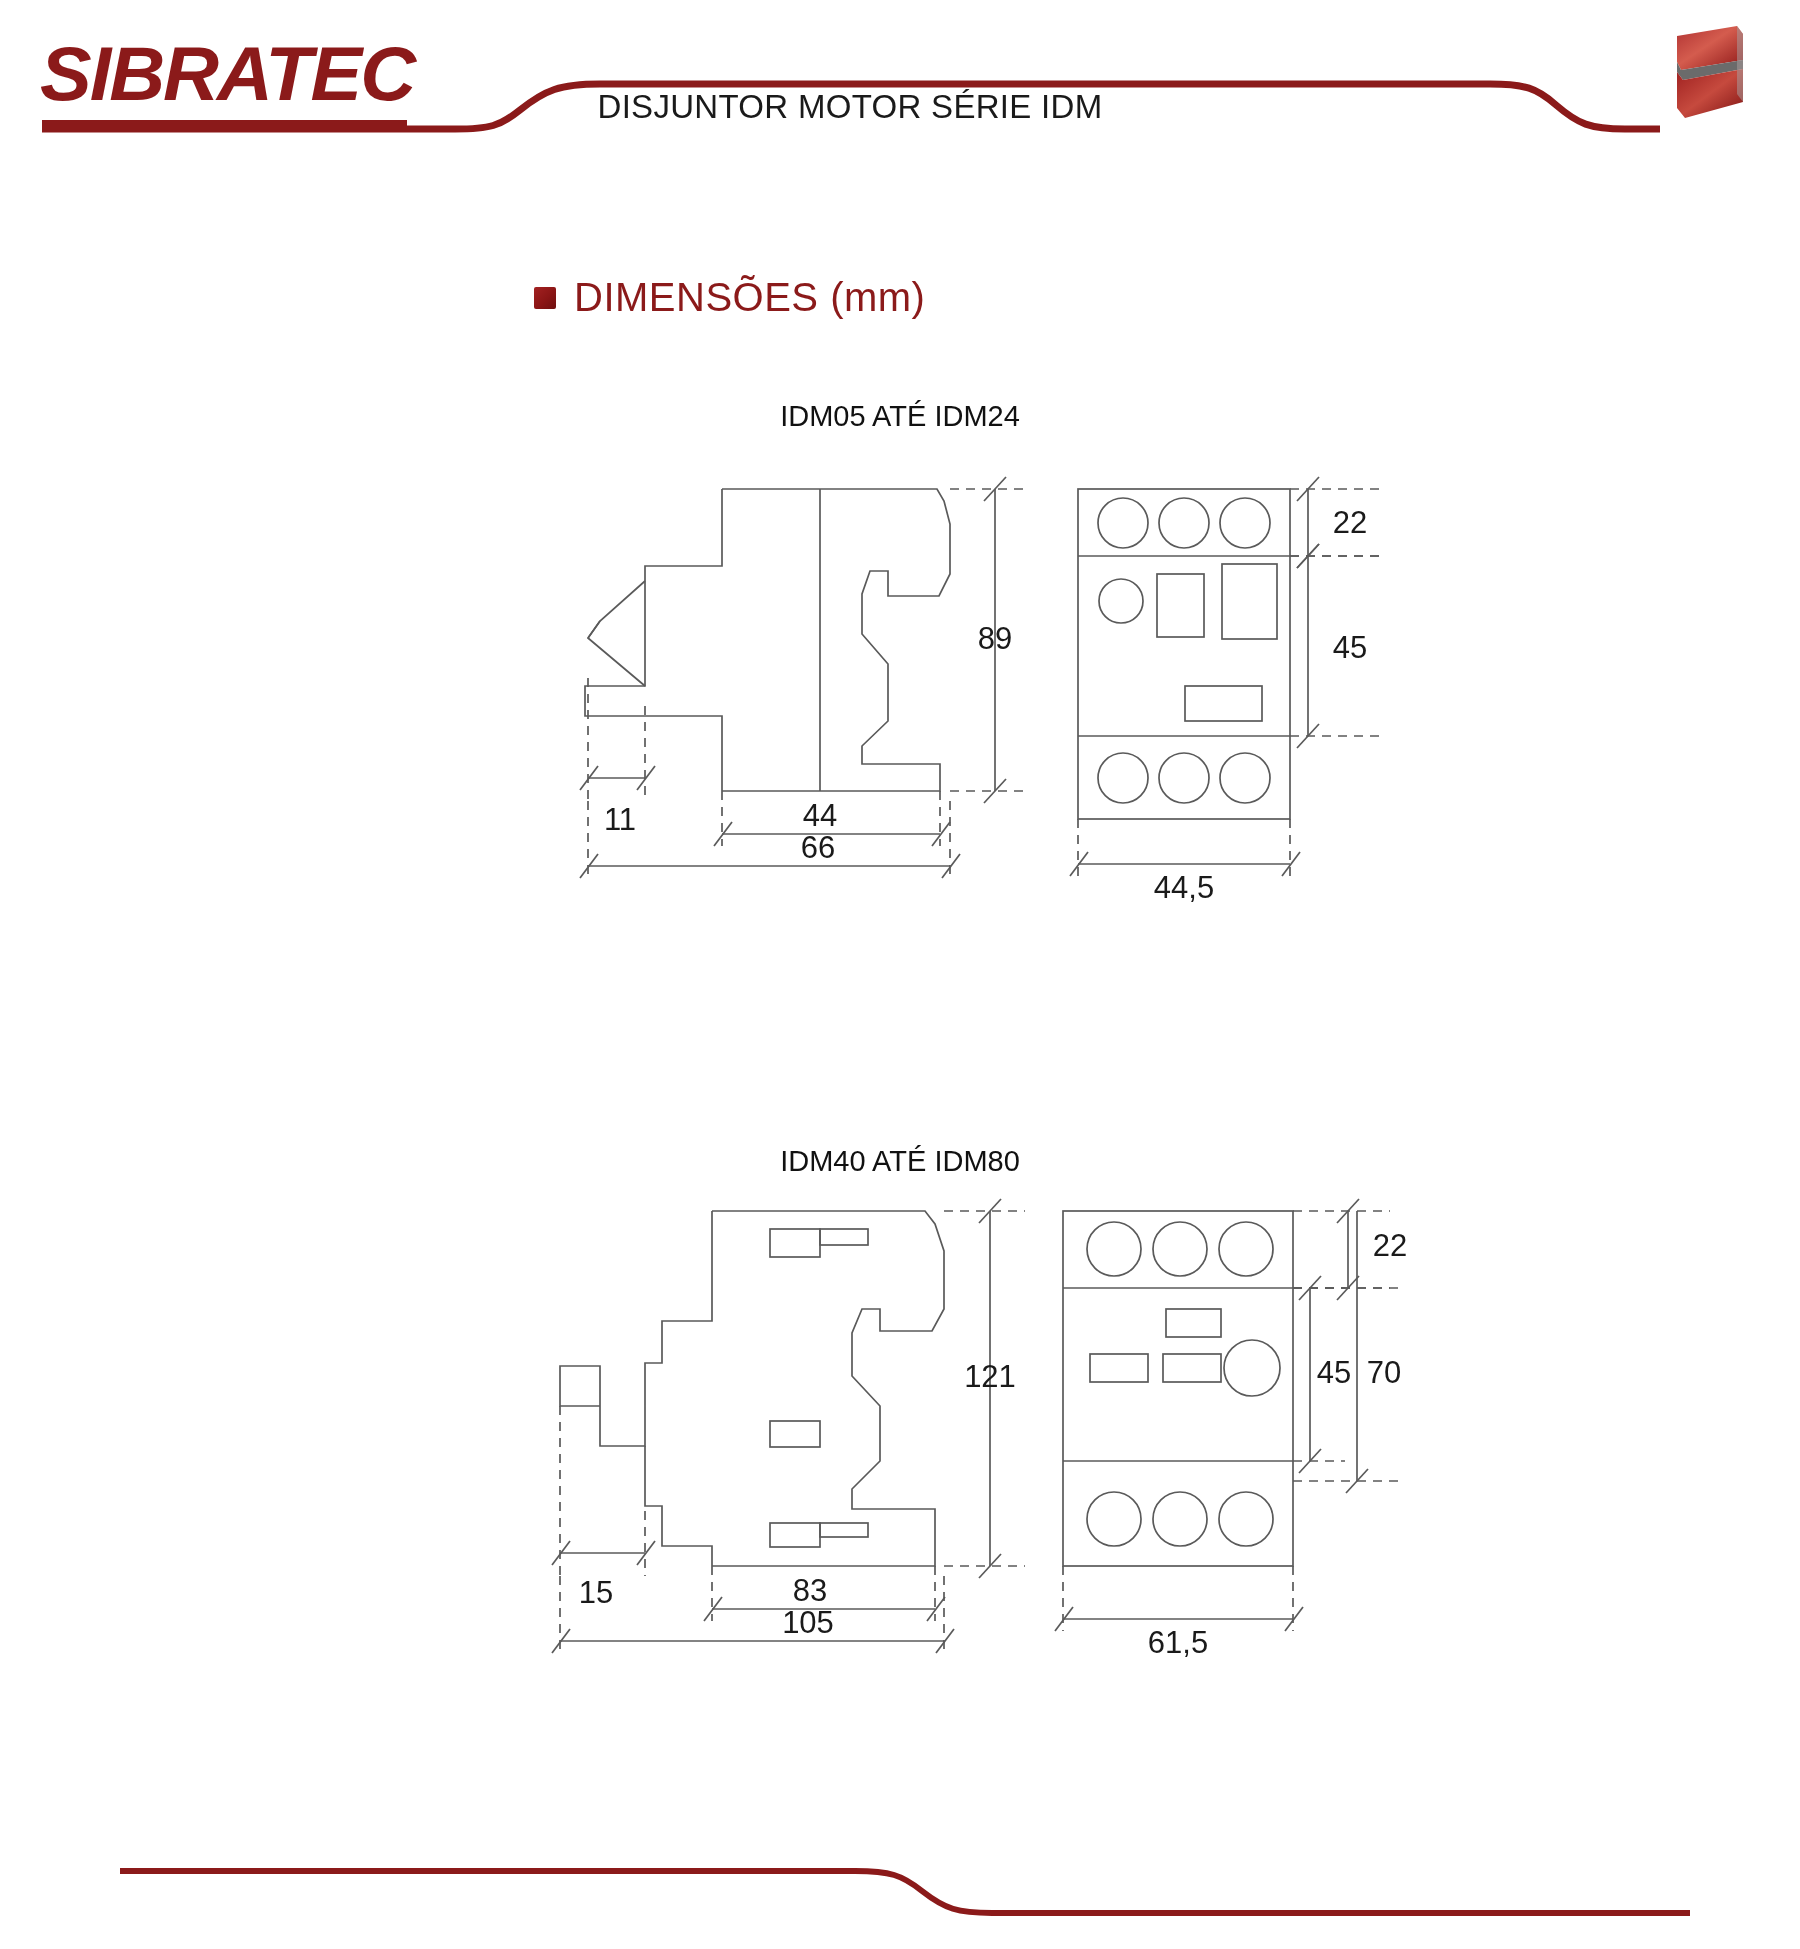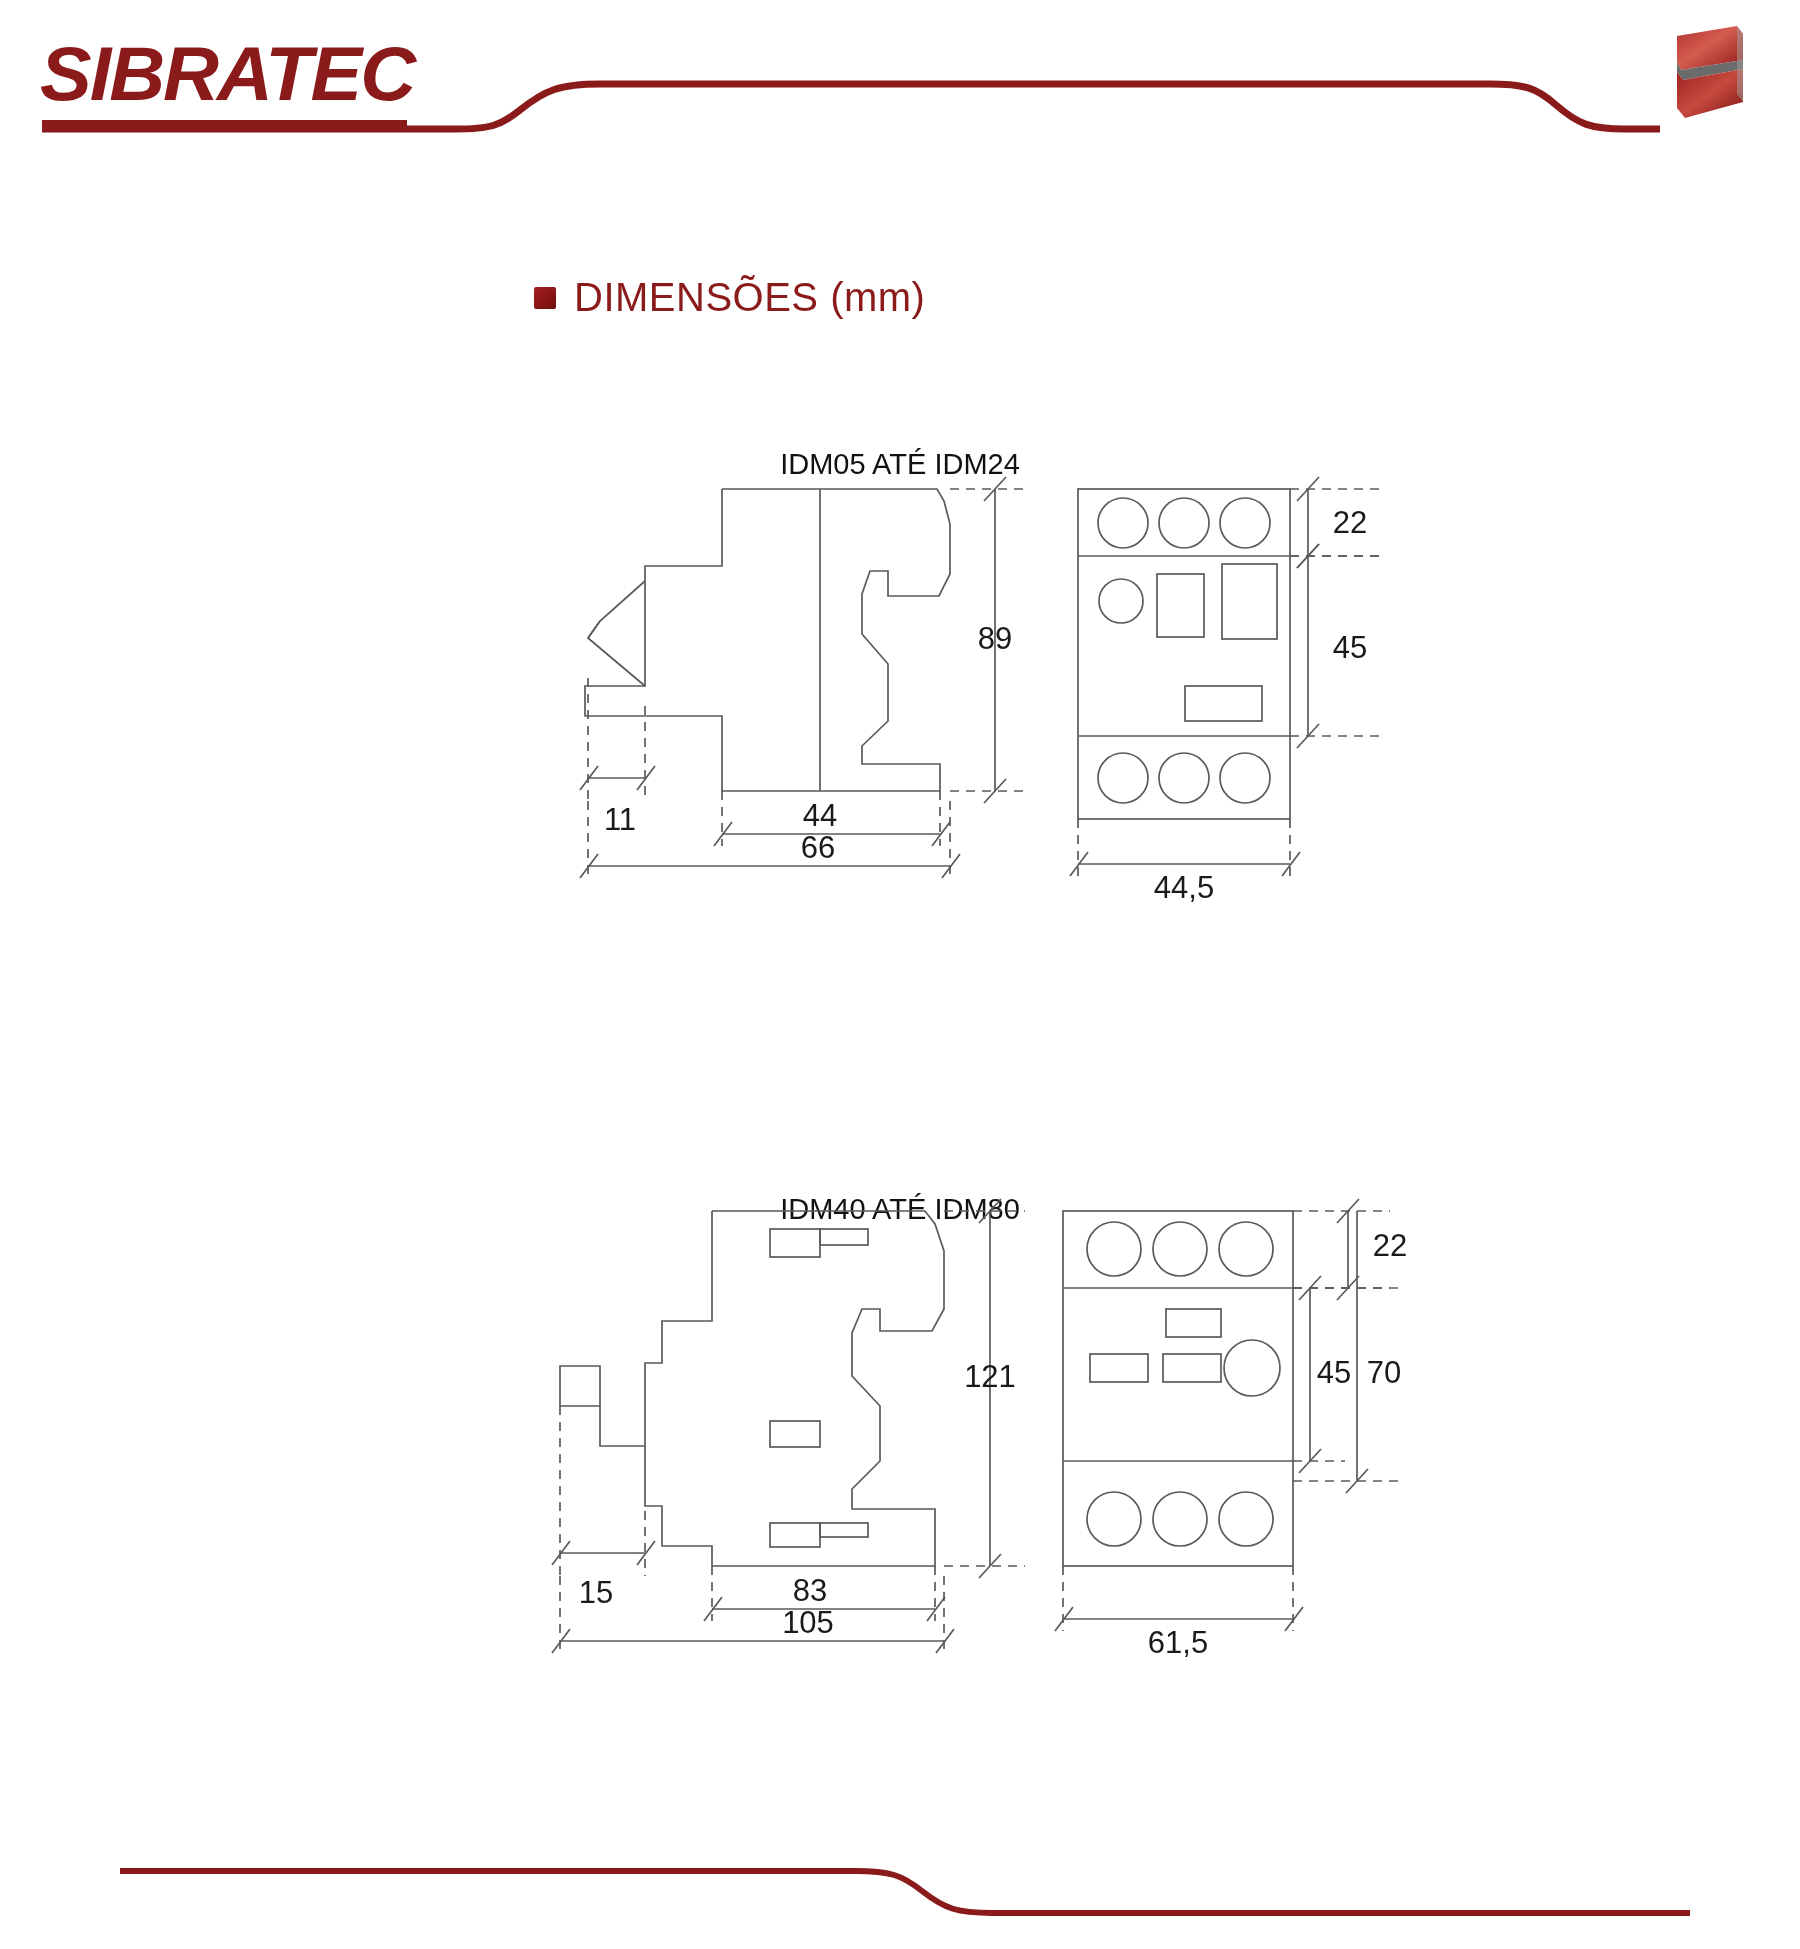--- a/index.html
+++ b/index.html
@@ -48,21 +48,21 @@
     display:inline-block;
   }
   .section-title { font-size: 40px; color: #8b1a1a; letter-spacing: .5px; }
 
   
   .group { position: absolute; left: 0; width: 1800px; }
   .group-1 { top: 400px; }
   .group-2 { top: 1145px; }
   .group-title {
     position: absolute; left: 0; width: 1800px; text-align: center;
-    font-size: 29px; color: #111; margin-top: 48px;
+    font-size: 29px; color: #111;
   }
   .drawing-svg { position: absolute; left: 0; top: 46px; }
 
   .dim-text { font-family:"Liberation Sans", sans-serif; font-size:31px; fill:#1a1a1a; }
 
   
   .footer { position: absolute; left:0; bottom:0; width:1800px; height:120px; }
 </style>
 </head>
 <body>
@@ -70,20 +70,21 @@
 <div class="page">
 
   <div class="header">
     <svg class="header-curve" viewBox="0 0 1800 165">
       <path d="M 42 129 L 455 129 C 490 129 500 126 520 110 C 545 90 560 84 600 84 L 1490 84 C 1525 84 1537 88 1556 105 C 1578 124 1590 129 1625 129 L 1660 129" fill="none" stroke="#8b1a1a" stroke-width="7"></path>
     </svg>
 
     <div class="logo-text">SIBRATEC</div>
     <div class="logo-underline"></div>
 
+    <div class="header-title">DISJUNTOR MOTOR SÉRIE IDM</div>
 
     <svg class="s-logo" viewBox="0 0 70 105">
       <defs>
         <linearGradient id="gTop" x1="0" y1="0" x2="1" y2="1">
           <stop offset="0%" stop-color="#b03232"></stop>
           <stop offset="45%" stop-color="#d45c4e"></stop>
           <stop offset="100%" stop-color="#8d1717"></stop>
         </linearGradient>
         <linearGradient id="gBot" x1="0" y1="0" x2="1" y2="1">
           <stop offset="0%" stop-color="#9e2020"></stop>

